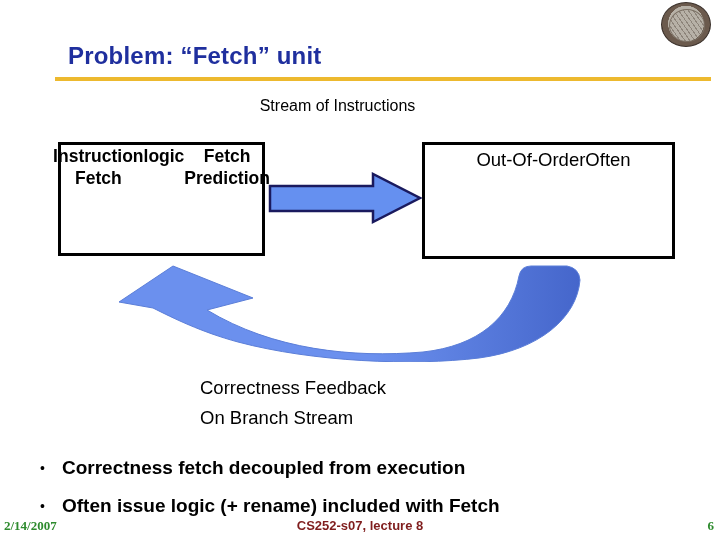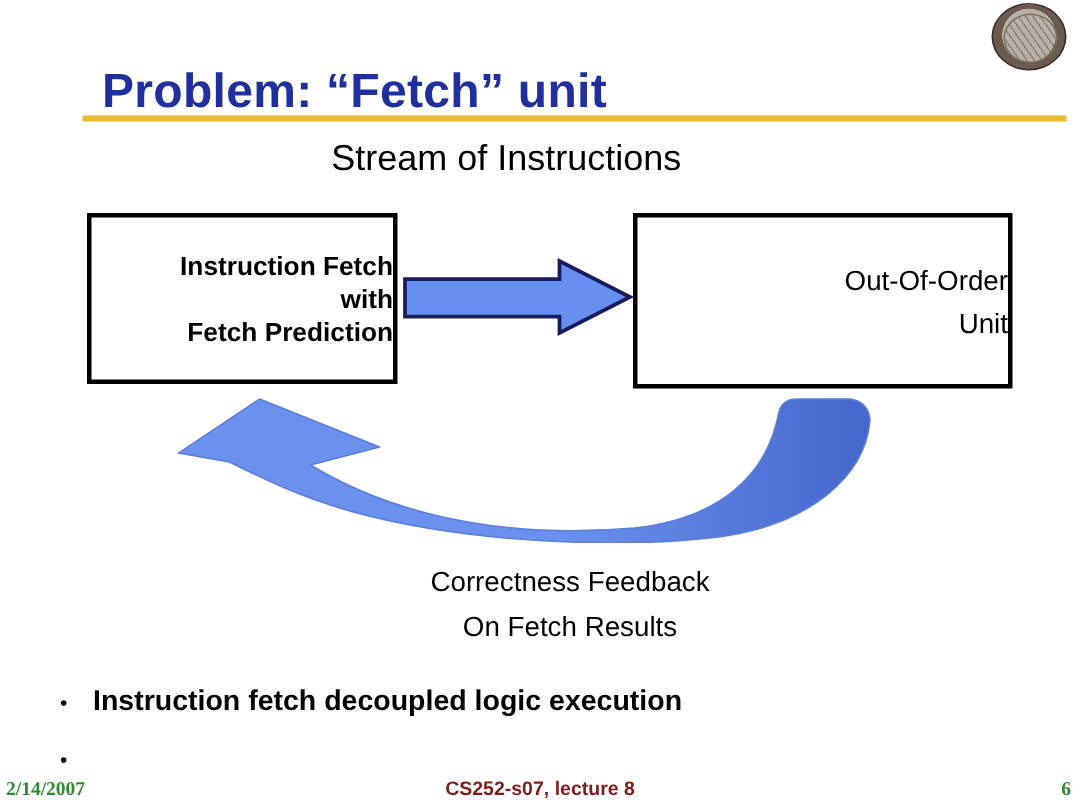--- a/index.html
+++ b/index.html
@@ -1,50 +1,50 @@
 <!DOCTYPE html>
 <html><head>
 <meta charset="utf-8">
 <style>
   html,body{margin:0;padding:0;background:#fff;}
   .slide{
     position:relative;width:720px;height:540px;background:#ffffff;overflow:hidden;
     font-family:"Liberation Sans", sans-serif;color:#000;
   }
   .title{
-    position:absolute;left:68px;top:42px;font-size:32px;font-weight:bold;
+    position:absolute;left:68px;top:42px;font-size:24px;font-weight:bold;
     color:#1F2F9E;letter-spacing:0.2px;white-space:nowrap;
   }
   .title-underline{
     position:absolute;left:55px;top:77px;width:656px;height:4px;background:#EDB92E;
   }
   .seal{
     position:absolute;left:661px;top:2px;width:50px;height:45px;border-radius:50%;
     background:radial-gradient(circle at 50% 48%, #b7b1a7 0 54%, #6b5a4d 55% 72%, #473a32 73% 100%);
     border:1px solid #3a302a;box-sizing:border-box;
   }
   .seal-inner{
     position:absolute;left:7px;top:6px;width:34px;height:31px;border-radius:50%;
     border:1px solid #7a6f63;
     background:repeating-linear-gradient(55deg, rgba(90,78,68,.45) 0 1px, rgba(0,0,0,0) 1px 4px);
   }
   .stream-label{
     position:absolute;left:160px;top:94px;width:355px;text-align:center;
-    font-size:24px;line-height:24px;color:#000;
+    font-size:16px;line-height:24px;color:#000;
   }
   .boxnode{
     position:absolute;border:3px solid #000;background:#fff;box-sizing:border-box;
-    display:flex;flex-direction:column;justify-content:center;align-items:flex-end;text-align:center;
+    display:flex;flex-direction:row;justify-content:center;align-items:flex-start;text-align:center;
   }
   .fetch-box{left:58px;top:142px;width:207px;height:114px;font-weight:bold;font-size:17.5px;line-height:22px;}
   .exec-box{left:422px;top:142px;width:253px;height:117px;font-size:18.5px;line-height:29px;padding-left:10px;}
   .arrow-right{position:absolute;left:268px;top:172px;}
   .arrow-curve{position:absolute;left:103px;top:258px;}
   .feedback-label{
-    position:absolute;left:200px;top:373px;width:360px;text-align:center;
+    position:absolute;left:200px;top:373px;width:360px;
     font-size:18.5px;line-height:29.5px;color:#000;
   }
   .bullets{position:absolute;left:38px;top:456px;width:670px;}
   .bullet-row{display:flex;align-items:flex-start;margin-bottom:14px;}
   .bullet-marker{font-size:14px;line-height:24px;width:22px;flex:0 0 22px;padding-left:2px;}
   .bullet-text{font-weight:bold;font-size:19px;line-height:24px;}
   .footer{position:absolute;left:0;top:518px;width:720px;height:20px;font-size:13px;font-weight:bold;}
   .footer-date{position:absolute;left:4px;top:0;color:#2E8B2E;font-family:"Liberation Serif", serif;}
   .footer-course{position:absolute;left:0;right:0;top:0;text-align:center;color:#7f1d1d;}
   .footer-page{position:absolute;right:6px;top:0;color:#2E8B2E;font-family:"Liberation Serif", serif;}
@@ -60,27 +60,27 @@
   <div class="seal">
     <div class="seal-inner"></div>
   </div>
 
   <div class="stream-label">
     <div>Stream of Instructions</div>
   </div>
 
   <div class="boxnode fetch-box">
     <div>Instruction Fetch</div>
-    <div>with</div>
+    <div>logic</div>
     <div>Fetch Prediction</div>
   </div>
 
   <div class="boxnode exec-box">
     <div>Out-Of-Order</div>
-    <div>Unit</div>
+    <div>Often</div>
   </div>
 
   <svg class="arrow-right" width="156" height="56" viewBox="0 0 156 56">
     <polygon points="2,14 105,14 105,2 152,26 105,50 105,39 2,39" stroke="#1A1A5E" stroke-width="2.5" stroke-linejoin="miter" fill="#6590F0"></polygon>
   </svg>
 
   <svg class="arrow-curve" width="482" height="104" viewBox="0 0 482 104">
     <defs>
       <linearGradient id="curveGrad" x1="0" y1="0" x2="1" y2="0">
         <stop offset="0" stop-color="#6B90EE"></stop>
@@ -98,30 +98,31 @@
              Q 476 10 477 22
              C 474 60 436 92 376 100
              C 310 108 210 104 135 84
              C 98 74 70 60 50 50
              L 16 44
              Z" fill="url(#curveGrad)" stroke="#5B7ED8" stroke-width="1" stroke-linejoin="round"></path>
   </svg>
 
   <div class="feedback-label">
     <div>Correctness Feedback</div>
-    <div>On Fetch Results</div>
+    <div>On Branch Stream</div>
   </div>
 
   <div class="bullets">
     <div class="bullet-row">
       <span class="bullet-marker">•</span>
-      <span class="bullet-text">Instruction fetch decoupled logic execution</span>
+      <span class="bullet-text">Correctness fetch decoupled from execution</span>
     </div>
     <div class="bullet-row">
       <span class="bullet-marker">•</span>
+      <span class="bullet-text">Often issue logic (+ rename) included with Fetch</span>
     </div>
   </div>
 
   <div class="footer">
     <span class="footer-date">2/14/2007</span>
     <span class="footer-course">CS252-s07, lecture 8</span>
     <span class="footer-page">6</span>
   </div>
 
 </div>

